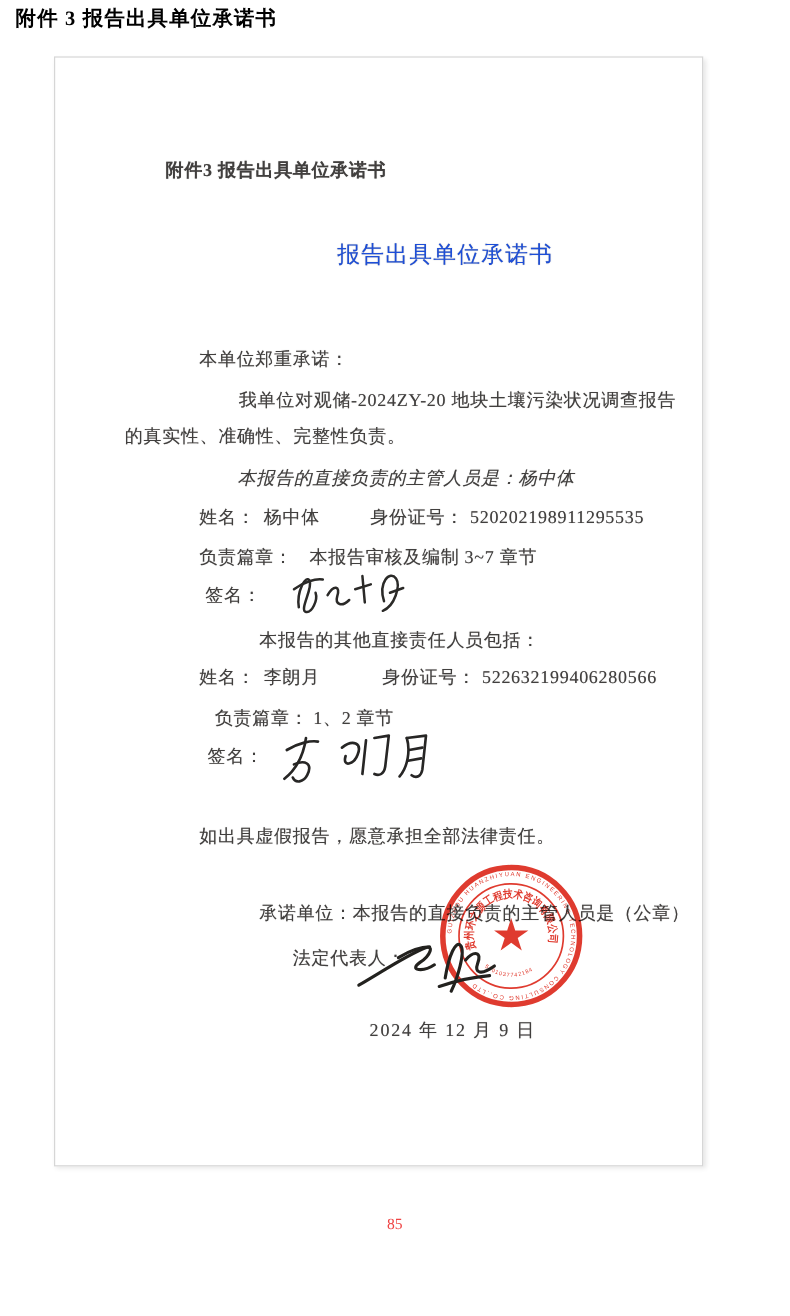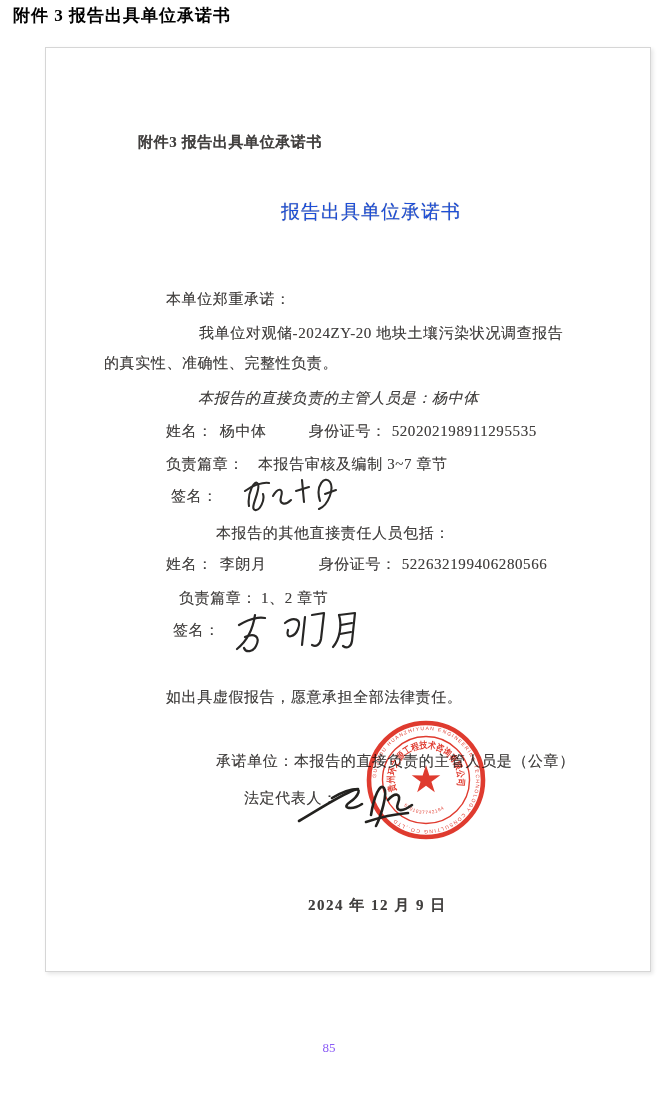--- a/index.html
+++ b/index.html
@@ -7,21 +7,21 @@
   body { position:relative; font-family:"Liberation Serif","DejaVu Serif",serif; }
 
   .outer-heading {
     position:absolute; left:3px; top:4px;
     font-size:17px; font-weight:bold; color:#000;
     letter-spacing:1px;
     padding-left:10px;
   }
 
   .scan-page {
-    position:absolute; left:45px; top:47px; width:606px; height:925px;
+    position:absolute; left:45px; top:47px; width:541px; height:925px;
     background:#ffffff;
     border:1px solid #d6d6d6;
     box-shadow:2px 2px 4px rgba(0,0,0,0.10);
     text-align:center;
   }
 
   .scan-page .line {
     position:absolute; white-space:nowrap;
     font-size:15px; color:#413f3e; letter-spacing:0.6px;
     text-shadow:0 0 0.6px rgba(80,78,76,0.55);
@@ -47,22 +47,22 @@
   .gap-chap2  { margin-left:4px; }
 
   .sig-svg { position:absolute; z-index:3; }
 
   .seal-wrap {
     position:absolute; left:315px; top:667px; width:130px; height:130px;
     z-index:2; mix-blend-mode:multiply; opacity:0.92;
   }
 
   .page-number {
-    position:absolute; left:0; top:1040px; width:658px;
-    text-align:center; font-size:13px; color:#8b5cf6;
+    position:absolute; left:0; top:1012px; width:658px;
+    text-align:center; font-size:13px; color:#ef4444;
   }
 </style>
 </head>
 <body>
 
 <div class="outer-heading">附件 3 报告出具单位承诺书</div>
 
 <div class="scan-page">
 
   <div class="line inner-heading" style="font-weight:bold;">附件3 报告出具单位承诺书</div>
@@ -163,17 +163,17 @@
   <svg class="sig-svg" style="left:250px; top:726px;" width="125" height="60" viewBox="0 0 125 60">
     <g fill="none" stroke="#23221f" stroke-width="2.6" stroke-linecap="round" stroke-linejoin="round">
       <path d="M3,47 C22,36 43,22 58,16 C66,13 63,22 54,28 C44,35 57,36 66,30"></path>
       <path d="M36,24 C46,18 56,15 62,15"></path>
       <path d="M75,41 C78,22 84,9 88,14 C92,19 85,42 80,52"></path>
       <path d="M92,26 c7,-8 14,-7 10,3 c-3,8 3,10 14,2"></path>
       <path d="M70,48 C85,43 100,40 112,39"></path>
     </g>
   </svg>
 
-  <div class="line" style="left:262px; top:848px; letter-spacing:1.5px;font-weight:bold;">2024 年 12 月 9 日</div>
+  <div class="line" style="left:262px; top:801px; letter-spacing:1.5px;">2024 年 12 月 9 日</div>
 
 </div>
 
 <div class="page-number">85</div>
 
 </body></html>

